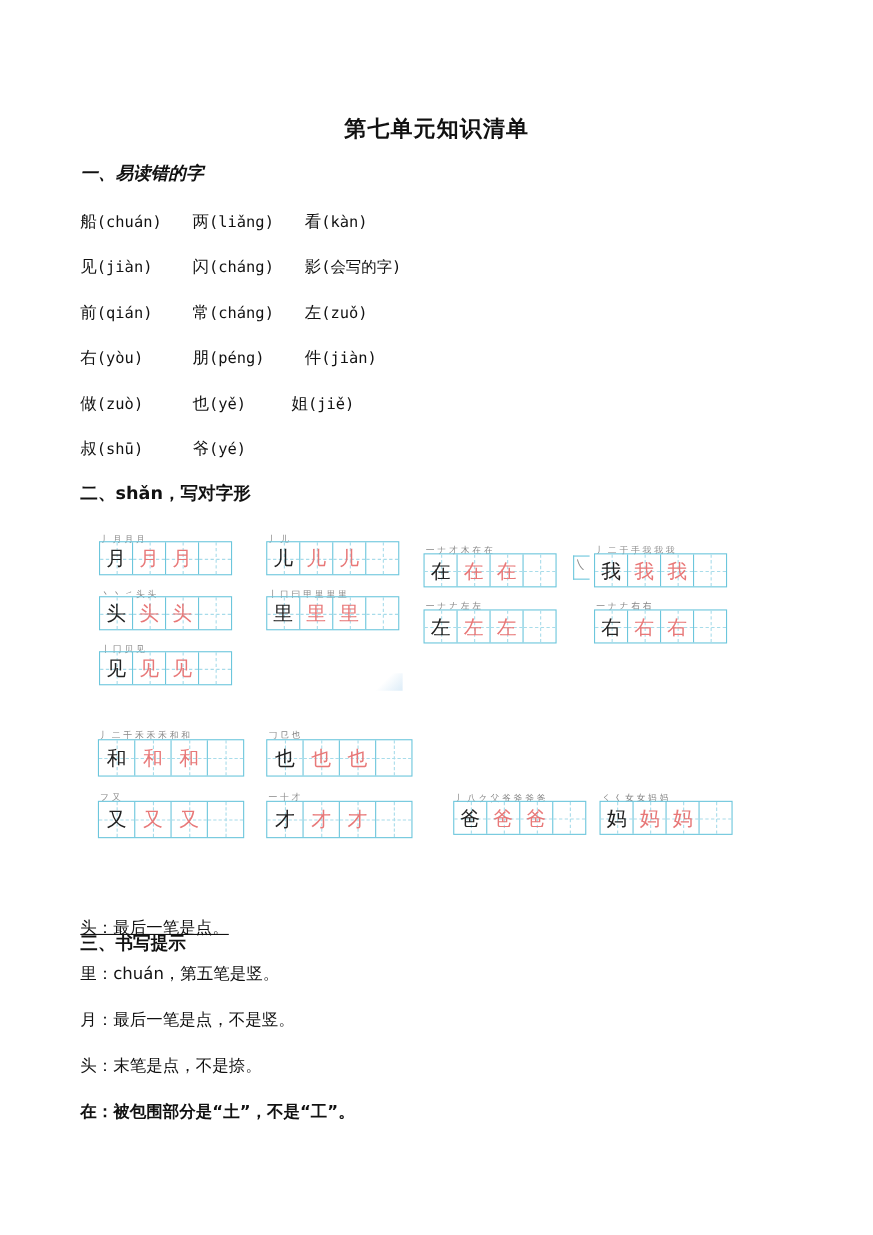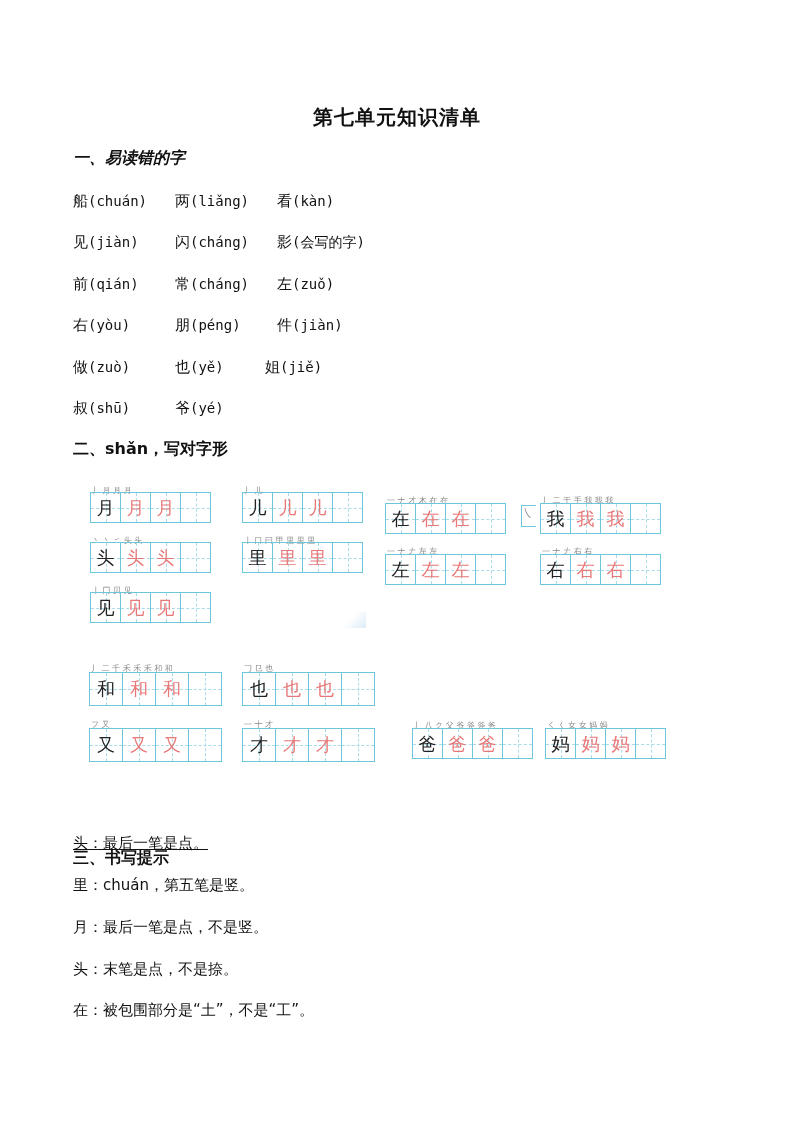--- a/index.html
+++ b/index.html
@@ -309,13 +309,13 @@
       </div>
     <div class="box"></div>
   </div>
 </div>
 
 <div class="h2" style="top:832px;margin-top:16px;">三、书写提示</div>
 <div class="tip" style="top:834px;text-decoration:underline;">头：最后一笔是点。</div>
 <div class="tip" style="top:876px;">里：chuán，第五笔是竖。</div>
 <div class="tip" style="top:918px;">月：最后一笔是点，不是竖。</div>
 <div class="tip" style="top:960px;">头：末笔是点，不是捺。</div>
-<div class="tip" style="top:1001px;">在：被包围部分是“土”，不是“工”。</div>
+<div class="tip" style="top:1001px;font-weight:bold;">在：被包围部分是“土”，不是“工”。</div>
 
 </body></html>

